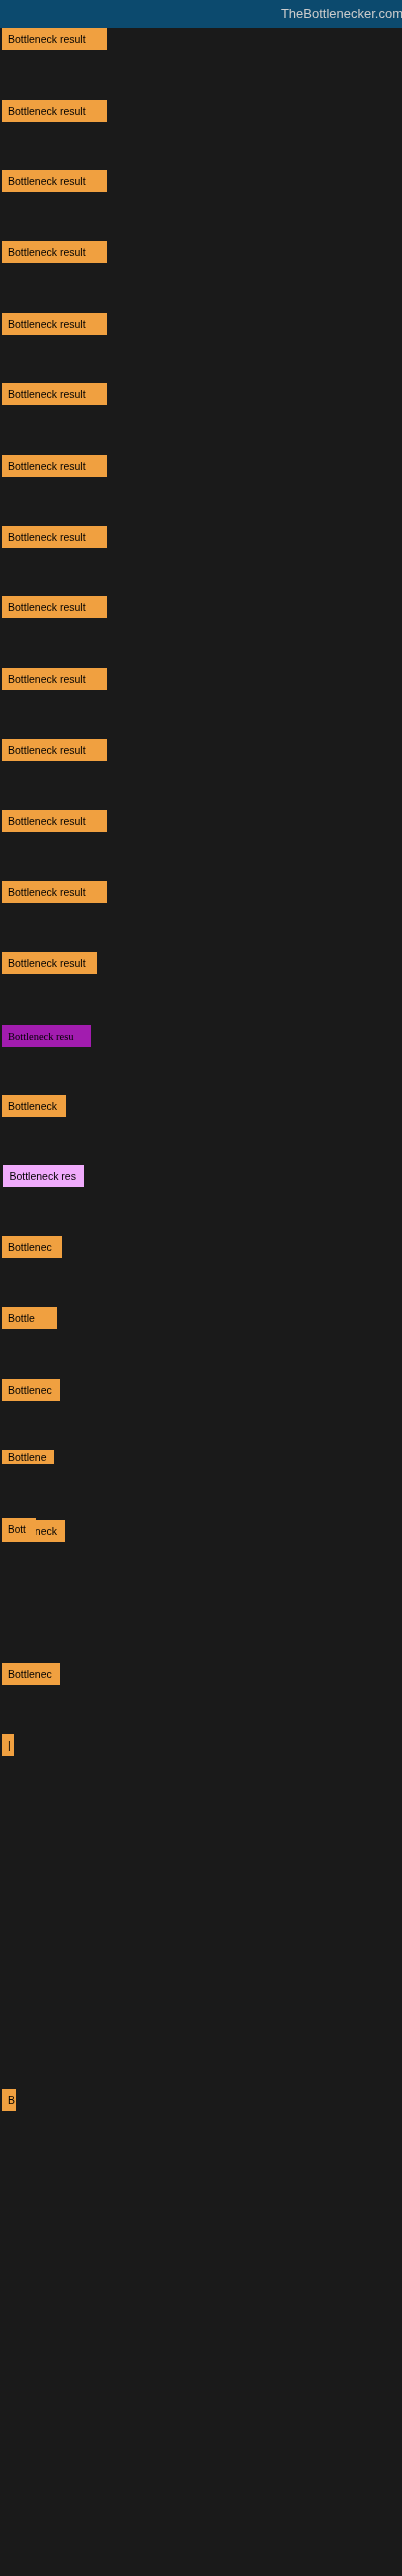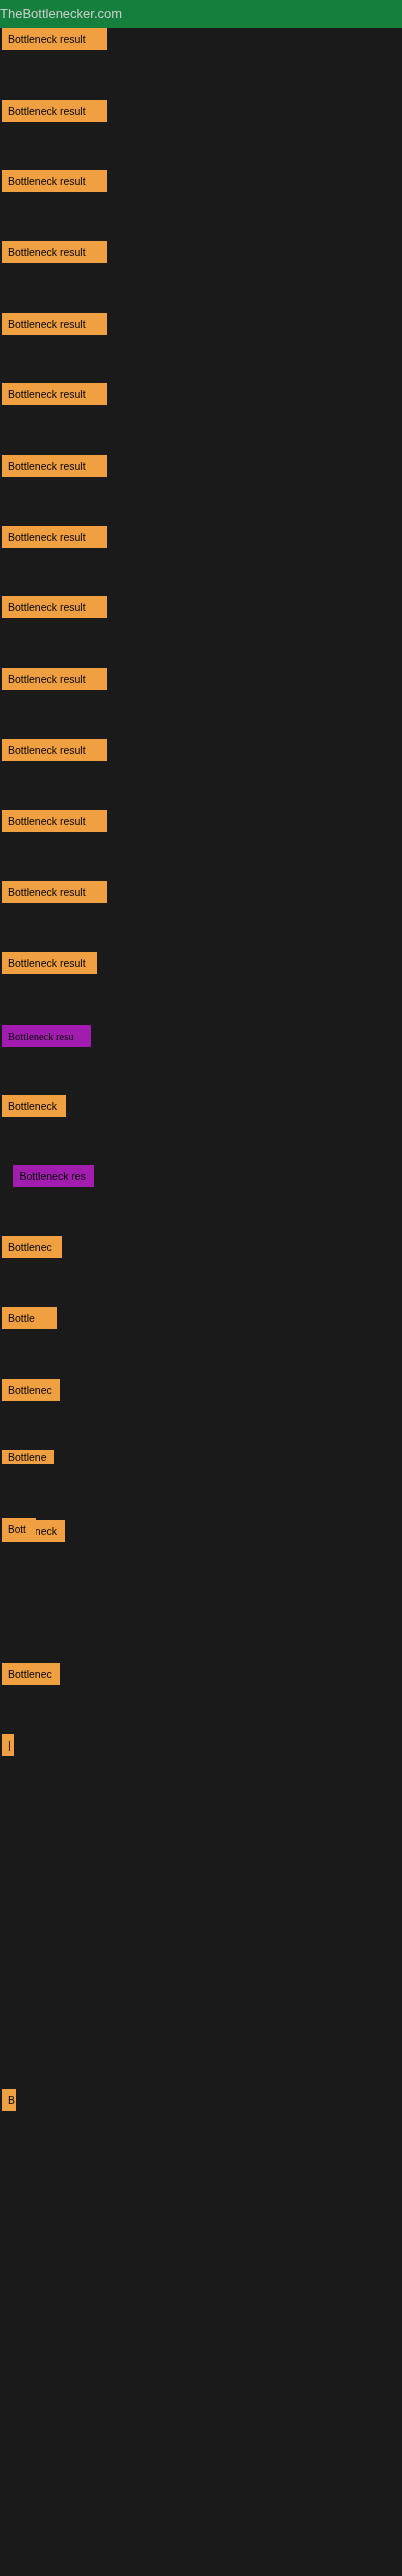--- a/index.html
+++ b/index.html
@@ -10,25 +10,25 @@
 
     body {
       width: 403px;
       min-height: 2576px;
       background-color: #1a1a1a;
       font-family: Arial, sans-serif;
       position: relative;
     }
 
     .site-title {
-      text-align: left;
+      text-align: right;
       color: #cccccc;
       font-size: 13px;
       padding: 6.4px 0;
-      background-color: #15803d;
+      background-color: #0c4a6e;
     }
   </style>
 </head>
 <body>
 
 <div class="site-title">TheBottlenecker.com</div>
 
 <div id="bars-container" style="position: relative; width: 403px; height: 2536px;">
 <div style="position: absolute; top: 0px; left: 1.6px; background-color: rgb(240, 160, 64); color: rgb(0, 0, 0); font-size: 10.5px; padding: 3.2px 6.4px; white-space: nowrap; overflow: hidden; width: 105px; height: 22.5px; display: flex; align-items: center;">Bottleneck result</div>
     <div style="position: absolute; top: 72px; left: 1.6px; background-color: rgb(240, 160, 64); color: rgb(0, 0, 0); font-size: 10.5px; padding: 3.2px 6.4px; white-space: nowrap; overflow: hidden; width: 105px; height: 22.5px; display: flex; align-items: center;">Bottleneck result</div>
@@ -39,21 +39,21 @@
     <div style="position: absolute; top: 427px; left: 1.6px; background-color: rgb(240, 160, 64); color: rgb(0, 0, 0); font-size: 10.5px; padding: 3.2px 6.4px; white-space: nowrap; overflow: hidden; width: 105px; height: 22.5px; display: flex; align-items: center;">Bottleneck result</div>
     <div style="position: absolute; top: 498px; left: 1.6px; background-color: rgb(240, 160, 64); color: rgb(0, 0, 0); font-size: 10.5px; padding: 3.2px 6.4px; white-space: nowrap; overflow: hidden; width: 105px; height: 22.5px; display: flex; align-items: center;">Bottleneck result</div>
     <div style="position: absolute; top: 568px; left: 1.6px; background-color: rgb(240, 160, 64); color: rgb(0, 0, 0); font-size: 10.5px; padding: 3.2px 6.4px; white-space: nowrap; overflow: hidden; width: 105px; height: 22.5px; display: flex; align-items: center;">Bottleneck result</div>
     <div style="position: absolute; top: 640px; left: 1.6px; background-color: rgb(240, 160, 64); color: rgb(0, 0, 0); font-size: 10.5px; padding: 3.2px 6.4px; white-space: nowrap; overflow: hidden; width: 105px; height: 22.5px; display: flex; align-items: center;">Bottleneck result</div>
     <div style="position: absolute; top: 711px; left: 1.6px; background-color: rgb(240, 160, 64); color: rgb(0, 0, 0); font-size: 10.5px; padding: 3.2px 6.4px; white-space: nowrap; overflow: hidden; width: 105px; height: 22.5px; display: flex; align-items: center;">Bottleneck result</div>
     <div style="position: absolute; top: 782px; left: 1.6px; background-color: rgb(240, 160, 64); color: rgb(0, 0, 0); font-size: 10.5px; padding: 3.2px 6.4px; white-space: nowrap; overflow: hidden; width: 105px; height: 22.5px; display: flex; align-items: center;">Bottleneck result</div>
     <div style="position: absolute; top: 853px; left: 1.6px; background-color: rgb(240, 160, 64); color: rgb(0, 0, 0); font-size: 10.5px; padding: 3.2px 6.4px; white-space: nowrap; overflow: hidden; width: 105px; height: 22.5px; display: flex; align-items: center;">Bottleneck result</div>
     <div style="position: absolute; top: 924px; left: 1.6px; background-color: rgb(240, 160, 64); color: rgb(0, 0, 0); font-size: 10.5px; padding: 3.2px 6.4px; white-space: nowrap; overflow: hidden; width: 95px; height: 22.5px; display: flex; align-items: center;">Bottleneck result</div>
     <div style="position: absolute; top: 997px; left: 1.6px; background-color: #a21caf; color: rgb(0, 0, 0); font-size: 10.5px; padding: 3.2px 6.4px; white-space: nowrap; overflow: hidden; width: 89px; height: 22.5px; display: flex; align-items: center; font-family: Liberation Serif, serif;">Bottleneck resu</div>
     <div style="position: absolute; top: 1067px; left: 1.6px; background-color: rgb(240, 160, 64); color: rgb(0, 0, 0); font-size: 10.5px; padding: 3.2px 6.4px; white-space: nowrap; overflow: hidden; width: 64px; height: 22.5px; display: flex; align-items: center;">Bottleneck</div>
-    <div style="position: absolute; top: 1137px; left: 13px; background-color: #a21caf; color: rgb(0, 0, 0); font-size: 10.5px; padding: 3.2px 6.4px; white-space: nowrap; overflow: hidden; width: 81px; height: 22.5px; display: flex; align-items: center;">Bottleneck res</div>
+    <div style="position: absolute; top: 1137px; left: 3px; background-color: #f0abfc; color: rgb(0, 0, 0); font-size: 10.5px; padding: 3.2px 6.4px; white-space: nowrap; overflow: hidden; width: 81px; height: 22.5px; display: flex; align-items: center;">Bottleneck res</div>
     <div style="position: absolute; top: 1208px; left: 1.6px; background-color: rgb(240, 160, 64); color: rgb(0, 0, 0); font-size: 10.5px; padding: 3.2px 6.4px; white-space: nowrap; overflow: hidden; width: 60px; height: 22.5px; display: flex; align-items: center;">Bottlenec</div>
     <div style="position: absolute; top: 1279px; left: 1.6px; background-color: rgb(240, 160, 64); color: rgb(0, 0, 0); font-size: 10.5px; padding: 3.2px 6.4px; white-space: nowrap; overflow: hidden; width: 55px; height: 22.5px; display: flex; align-items: center;">Bottle</div>
     <div style="position: absolute; top: 1351px; left: 1.6px; background-color: rgb(240, 160, 64); color: rgb(0, 0, 0); font-size: 10.5px; padding: 3.2px 6.4px; white-space: nowrap; overflow: hidden; width: 58px; height: 22.5px; display: flex; align-items: center;">Bottlenec</div>
     <div style="position: absolute; top: 1422px; left: 1.6px; background-color: rgb(240, 160, 64); color: rgb(0, 0, 0); font-size: 10.5px; padding: 3.2px 6.4px; white-space: nowrap; overflow: hidden; width: 52px; height: 14px; display: flex; align-items: center;">Bottlene</div>
     <div style="position: absolute; top: 1492px; left: 1.6px; background-color: rgb(240, 160, 64); color: rgb(0, 0, 0); font-size: 10.5px; padding: 3.2px 6.4px; white-space: nowrap; overflow: hidden; width: 63px; height: 22.5px; display: flex; align-items: center;">Bottleneck</div>
     <div style="position: absolute; top: 1490px; left: 1.6px; background-color: rgb(240, 160, 64); color: rgb(0, 0, 0); font-size: 10px; padding: 3.2px 6.4px; white-space: nowrap; overflow: hidden; width: 34px; height: 22.5px; display: flex; align-items: center;">Bott</div>
     <div style="position: absolute; top: 1635px; left: 1.6px; background-color: rgb(240, 160, 64); color: rgb(0, 0, 0); font-size: 10.5px; padding: 3.2px 6.4px; white-space: nowrap; overflow: hidden; width: 58px; height: 22.5px; display: flex; align-items: center;">Bottlenec</div>
     <div style="position: absolute; top: 1706px; left: 1.6px; background-color: rgb(240, 160, 64); color: rgb(0, 0, 0); font-size: 10.5px; padding: 3.2px 6.4px; white-space: nowrap; overflow: hidden; width: 9.7px; height: 22.5px; display: flex; align-items: center;">|</div>
     <div style="position: absolute; top: 2061px; left: 1.6px; background-color: rgb(240, 160, 64); color: rgb(0, 0, 0); font-size: 10.5px; padding: 3.2px 6.4px; white-space: nowrap; overflow: hidden; width: 14.5px; height: 22.5px; display: flex; align-items: center;">B</div>
   </div>

